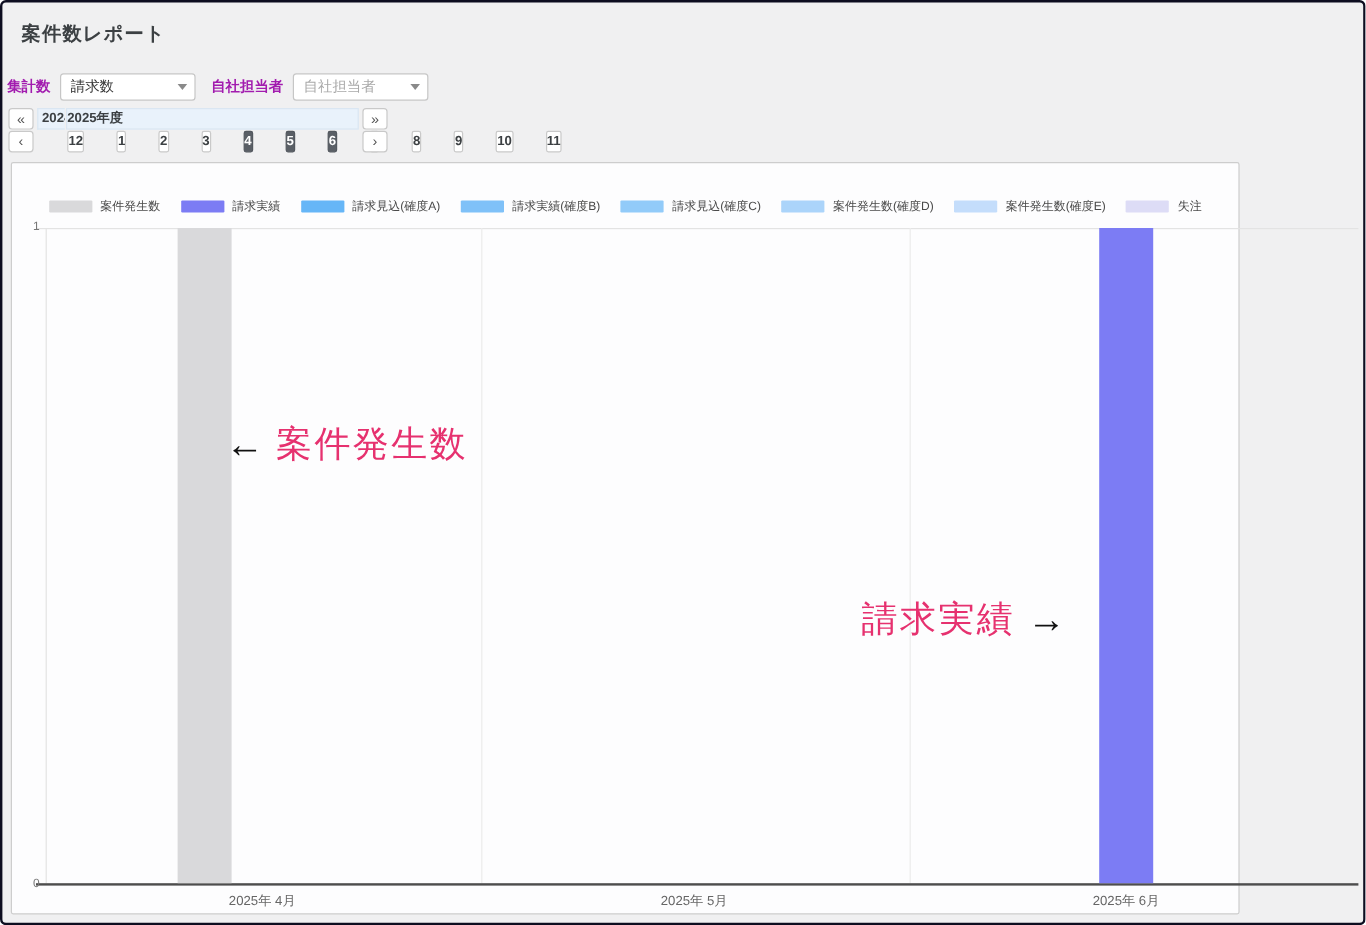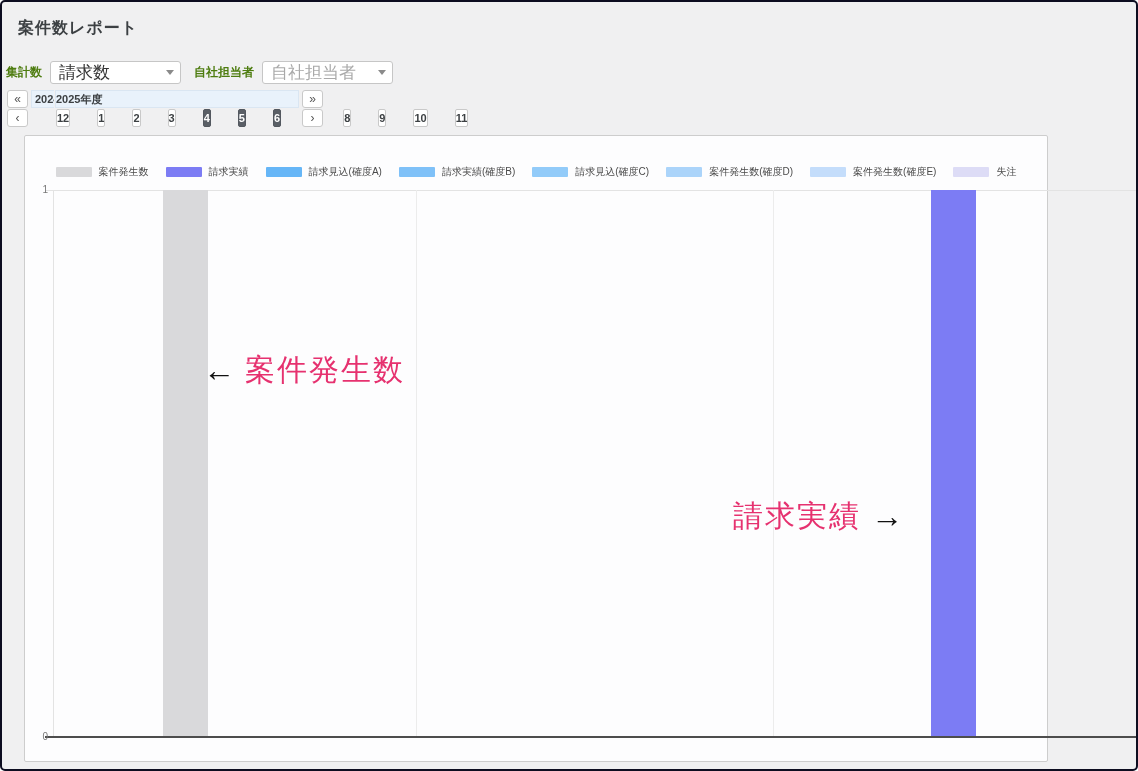--- a/index.html
+++ b/index.html
@@ -12,25 +12,25 @@
     position:absolute;inset:0;box-sizing:border-box;
     border:2px solid #0d0d20;border-radius:5px;
     background:#f0f0f1;overflow:hidden;
   }
   
   .page-title{
     position:absolute;left:16px;top:16px;
     font-size:16px;font-weight:bold;color:#3c4043;letter-spacing:1px;
   }
   .filter-bar{position:absolute;left:4px;top:59px;display:flex;align-items:center;}
-  .filter-label{font-size:12px;font-weight:bold;color:#4d7c0f;margin-right:8px;white-space:nowrap;}
+  .filter-label{font-size:12px;font-weight:bold;color:#a21caf;margin-right:8px;white-space:nowrap;}
   .select{
-    position:relative;box-sizing:border-box;height:23px;width:131px;
+    position:relative;box-sizing:border-box;height:23px;width:113px;
     background:#fff;border:1px solid #c6c6c6;border-radius:3px;
-    font-size:17px;color:#333;line-height:21px;padding:0 18px 0 8px;
+    font-size:12px;color:#333;line-height:21px;padding:0 18px 0 8px;
     overflow:hidden;white-space:nowrap;
   }
   .select.placeholder{color:#a9a9a9;}
   .select .caret{
     position:absolute;right:6px;top:8px;width:0;height:0;
     border-left:4px solid transparent;border-right:4px solid transparent;
     border-top:5px solid #8a8a8a;
   }
   .sp16{width:13px;}
   
@@ -52,21 +52,21 @@
   .month-strip{display:flex;gap:2px;margin:0 3px;width:268px;}
   .mbtn{
     box-sizing:border-box;flex:1;background:#fff;border:1px solid #c9c9c9;border-radius:2px;
     font-size:11px;font-weight:bold;color:#3c4043;padding:0;line-height:15px;text-align:center;
     cursor:pointer;font-family:inherit;margin-left:25px;
   }
   .mbtn.sel{background:#5a5f66;border-color:#53585f;color:#fff;}
   
   .chart-panel{
     position:absolute;left:7px;top:133px;width:1024px;height:627px;
-    box-sizing:border-box;background:#fdfdfe;border:1px solid #cdcdcd;border-radius:2px;margin-left:15px;
+    box-sizing:border-box;background:#fdfdfe;border:1px solid #cdcdcd;border-radius:2px;
   }
   .legend{
     position:absolute;left:0;right:0;top:28px;height:16px;
     display:flex;justify-content:center;align-items:center;gap:17px;
   }
   .lg-item{display:flex;align-items:center;gap:7px;cursor:pointer;}
   .lg-chip{width:36px;height:10px;border-radius:1px;display:inline-block;}
   .lg-label{font-size:10px;color:#4a4a4a;white-space:nowrap;}
   .plot{
     position:absolute;left:28px;top:54px;width:1094px;height:546px;
@@ -195,15 +195,20 @@
         <span class="anno-label" style="color: rgb(230, 49, 111);">案件発生数</span>
       </div>
       <div class="anno right">
         <span class="anno-label" style="color: rgb(230, 49, 111);">請求実績</span>
         <span class="anno-arrow">→</span>
       </div>
     <div class="bar" style="left: 10.05%; width: 4.11%; height: 100%; background: rgb(217, 217, 219);"></div>
         <div class="bar" style="left: 80.26%; width: 4.11%; height: 100%; background: rgb(124, 124, 244);"></div>
       </div>
 
+    <div class="x-labels">
+      <span class="xlab xl-0">2025年 4月</span>
+      <span class="xlab xl-1">2025年 5月</span>
+      <span class="xlab xl-2">2025年 6月</span>
+    </div>
   </div>
 
 </div>
 
 </body></html>

